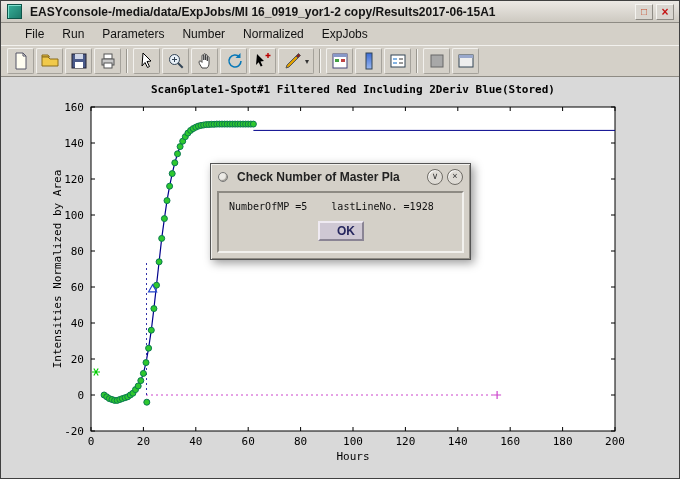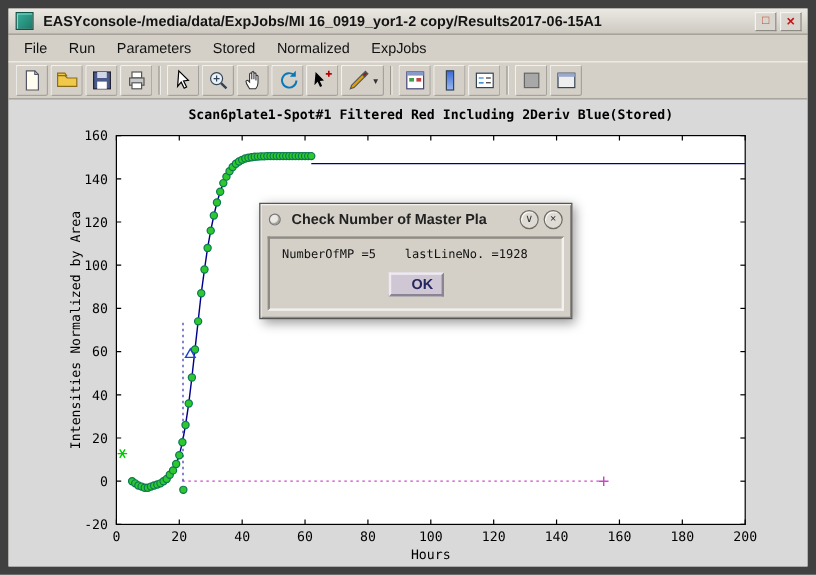--- a/index.html
+++ b/index.html
@@ -1,19 +1,19 @@
 <!DOCTYPE html>
 <html><head>
 <meta charset="utf-8">
 <style>
   html,body{margin:0;padding:0;background:#6e6e6e;}
   *{box-sizing:border-box;}
   .window{
     position:relative;width:680px;height:479px;background:#d4d0c8;
-    border:7px solid #404040;font-family:"Liberation Sans",sans-serif;overflow:hidden;
+    border:1px solid #404040;font-family:"Liberation Sans",sans-serif;overflow:hidden;
   }
   
   .titlebar{
     height:22px;display:flex;align-items:center;padding:0 4px;
     background:linear-gradient(#ece9e4,#cdc9c1);border-bottom:1px solid #8e8b84;
   }
   .app-icon{
     width:15px;height:15px;margin:0 4px 0 2px;flex:0 0 auto;
     background:linear-gradient(135deg,#37b09a,#1d7a6a);
     border:1px solid #0e5448;box-shadow:inset 1px 1px 0 #7fe0cd;
@@ -25,21 +25,21 @@
   .win-controls{display:flex;gap:3px;margin-right:1px;}
   .win-btn{
     width:18px;height:16px;padding:0;display:flex;align-items:center;justify-content:center;
     background:#d9d6d0;border:1px solid;border-color:#f4f3f0 #8e8b84 #8e8b84 #f4f3f0;
     font-size:11px;font-weight:bold;line-height:1;cursor:default;
   }
   .glyph-max{color:#c64a2a;font-size:10px;}
   .glyph-close{color:#c41414;font-size:12px;}
   
   .menubar{
-    height:22px;display:flex;align-items:center;padding-left:4px;
+    height:22px;display:flex;align-items:center;padding-left:15px;
     background:#d4d0c8;font-size:12px;color:#111;
   }
   .menu-item{padding:2px 9px;cursor:default;}
   
   .toolbar{
     height:32px;display:flex;align-items:center;padding-left:5px;
     background:#d4d0c8;border-top:1px solid #f2f1ee;border-bottom:1px solid #8e8b84;
   }
   .tb-btn{
     width:27px;height:26px;margin:0 1px;padding:0;display:flex;align-items:center;justify-content:center;
@@ -104,21 +104,21 @@
       <button class="win-btn">
           <span class="glyph-close">×</span>
         </button>
     </span>
   </div>
 
   <div class="menubar">
     <span class="menu-item">File</span>
     <span class="menu-item">Run</span>
     <span class="menu-item">Parameters</span>
-    <span class="menu-item">Stored</span>
+    <span class="menu-item">Number</span>
     <span class="menu-item">Normalized</span>
     <span class="menu-item">ExpJobs</span>
   </div>
 
   <div class="toolbar">
     <button class="tb-btn">
       <svg viewBox="0 0 20 20" width="20" height="20">
           <path d="M5 2h7l3 3v13H5z" fill="#fffdf0" stroke="#556"></path>
           <path d="M12 2v3h3" fill="none" stroke="#556"></path>
         </svg>

